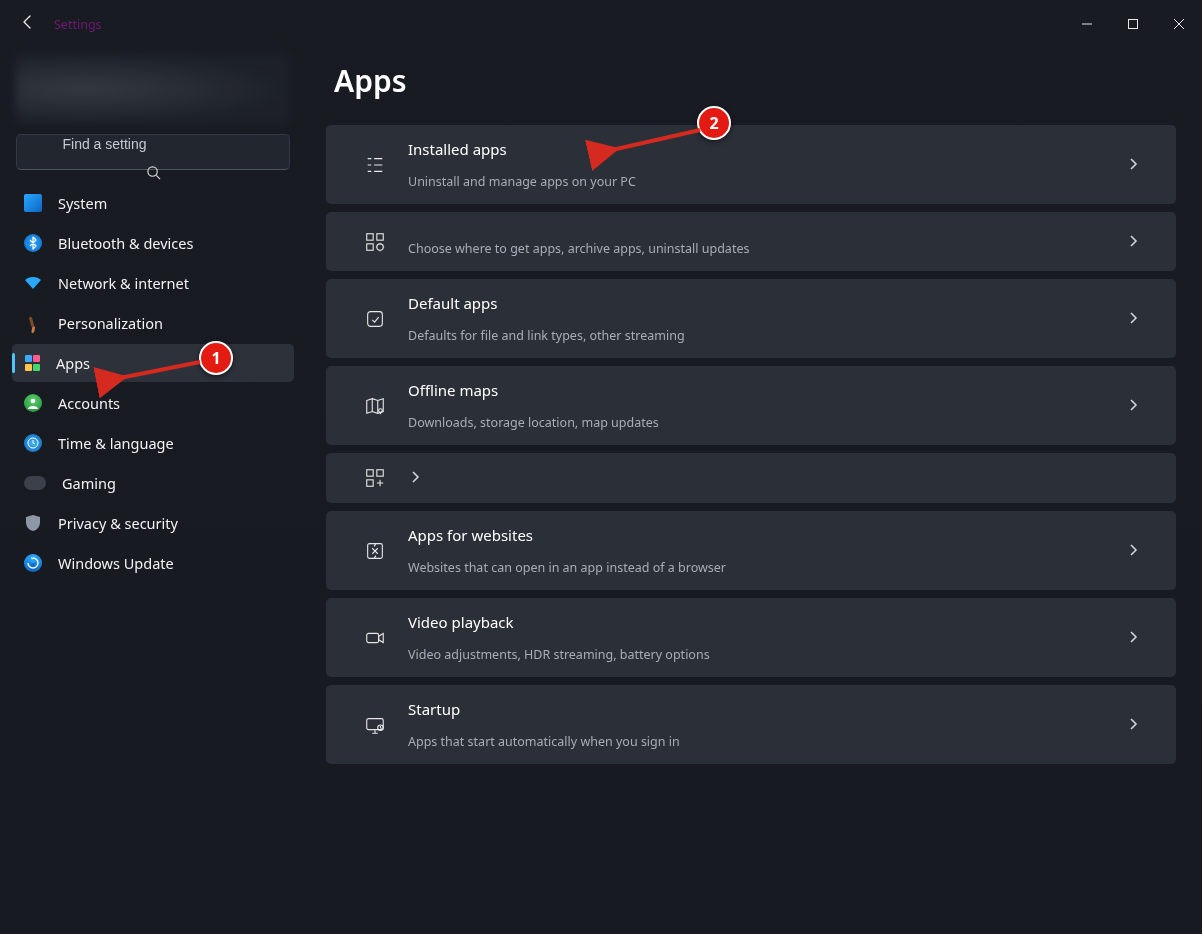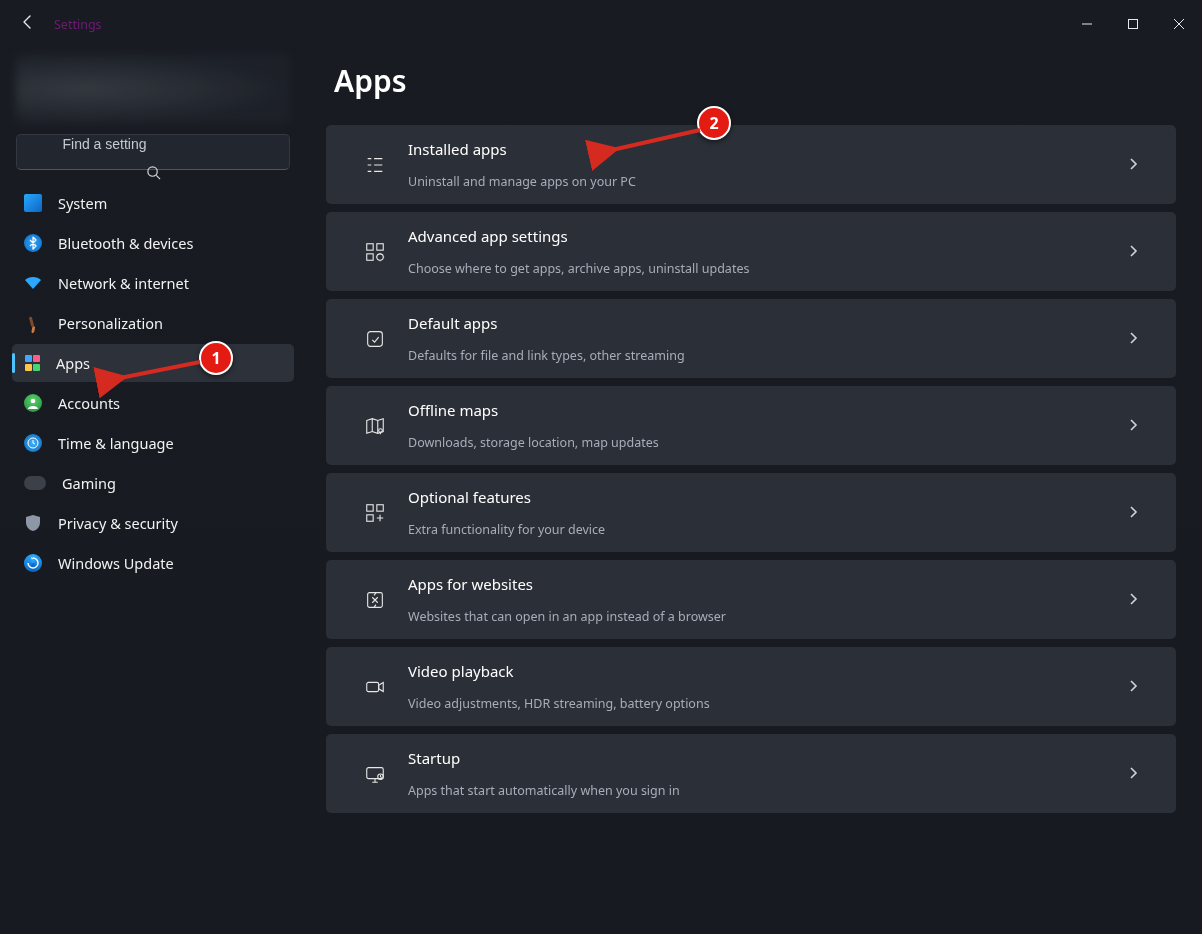--- a/index.html
+++ b/index.html
@@ -261,21 +261,20 @@
       <span class="cicon">
         <svg viewBox="0 0 24 24">
             <rect x="3" y="3" width="7" height="7"></rect>
             <rect x="14" y="3" width="7" height="7"></rect>
             <rect x="3" y="14" width="7" height="7"></rect>
             <circle cx="17.5" cy="17.5" r="3.5"></circle>
             <path d="M17.5 13v1M17.5 21v1M13 17.5h1M21 17.5h1"></path>
           </svg>
       </span>
       <div class="ctext">
-        <div class="ctitle">Advanced app settings</div>
         <div class="cdesc">Choose where to get apps, archive apps, uninstall updates</div>
       </div>
       <span class="chevron"><svg viewBox="0 0 14 14">
             <path d="M5 2 L10 7 L5 12"></path>
           </svg></span>
     </div>
 
     <div class="card">
       <span class="cicon">
         <svg viewBox="0 0 24 24">
@@ -312,24 +311,20 @@
 
     <div class="card">
       <span class="cicon">
         <svg viewBox="0 0 24 24">
             <rect x="3" y="3" width="7" height="7"></rect>
             <rect x="14" y="3" width="7" height="7"></rect>
             <rect x="3" y="14" width="7" height="7"></rect>
             <path d="M17.5 14v7M14 17.5h7"></path>
           </svg>
       </span>
-      <div class="ctext">
-        <div class="ctitle">Optional features</div>
-        <div class="cdesc">Extra functionality for your device</div>
-      </div>
       <span class="chevron"><svg viewBox="0 0 14 14">
             <path d="M5 2 L10 7 L5 12"></path>
           </svg></span>
     </div>
 
     <div class="card">
       <span class="cicon">
         <svg viewBox="0 0 24 24">
             <rect x="4" y="4" width="16" height="16" rx="2"></rect>
             <path d="M9 9l6 6M15 9l-6 6"></path>

